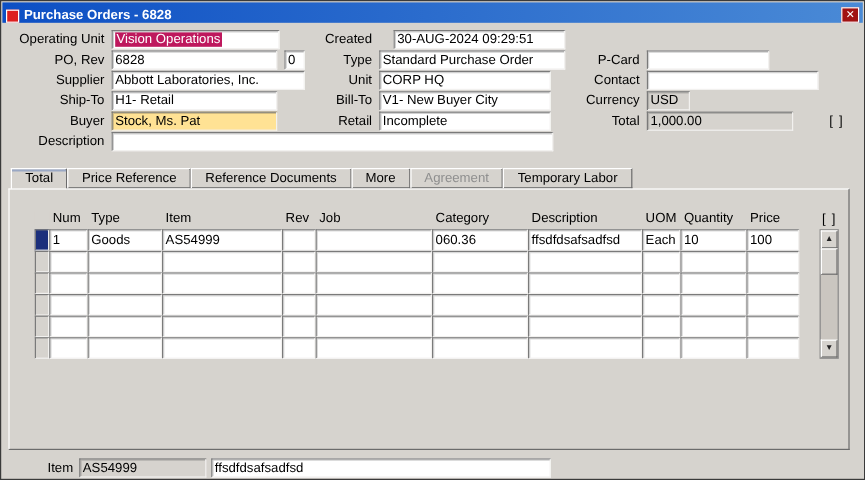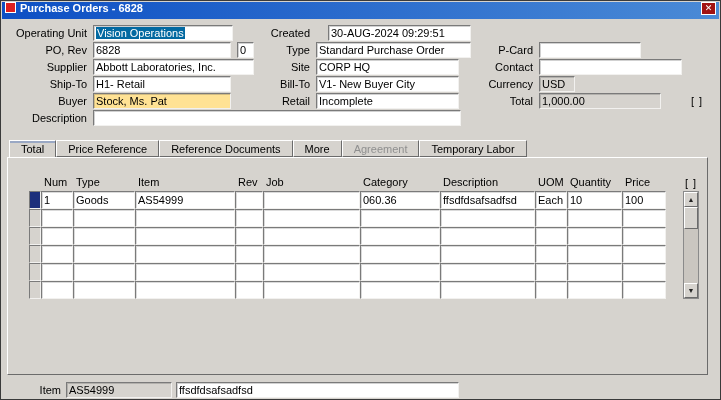--- a/index.html
+++ b/index.html
@@ -3,35 +3,35 @@
 <meta charset="utf-8">
 <style>
   *{box-sizing:border-box;margin:0;padding:0}
   html,body{width:721px;height:400px;overflow:hidden}
   body{font-family:"Liberation Sans",sans-serif;font-size:11px;color:#000;background:#808080}
   .window{position:relative;width:721px;height:400px;background:#d6d3ce;border:1px solid #3a3a3a;overflow:hidden}
 
   
   .titlebar{position:absolute;left:1px;top:1px;right:1px;height:17px;
     background:linear-gradient(90deg,#0d4fc4,#4a8ad6);
-    display:flex;align-items:flex-start;padding:0 3px;color:#fff}
+    display:flex;align-items:flex-end;padding:0 3px;color:#fff}
   .app-icon{width:11px;height:11px;background:#dd1f1f;border:1px solid #fff;margin-right:4px;flex:0 0 auto}
   .win-title{font-weight:bold;font-size:11px;flex:1;white-space:nowrap;overflow:hidden}
   .close-btn{width:15px;height:13px;background:#a11212;color:#fff;border:1px solid #fff;
     font-size:9px;line-height:11px;text-align:center;cursor:default;flex:0 0 auto}
 
   
   .lbl{position:absolute;height:14px;text-align:right;white-space:nowrap}
   .fld{position:absolute;height:16px;background:#fff;
     border:1px solid;border-color:#7a7a7a #f2f1ef #f2f1ef #7a7a7a;
     box-shadow:inset 1px 1px 0 rgba(70,70,70,.25);
     padding:1px 2px;white-space:nowrap;overflow:hidden;line-height:12px}
   .fld.gray{background:#d6d3ce}
   .fld.yellow{background:#ffe294}
-  .sel{background:#0369a1;color:#fff;padding:0 1px}
+  .sel{background:#be185d;color:#fff;padding:0 1px}
   .flex-ind{position:absolute;white-space:nowrap;letter-spacing:1px}
 
   
   .tabs{position:absolute;left:8px;top:139px;display:flex}
   .tab{height:17px;padding:2px 11px 0 11px;background:#d6d3ce;
     border:1px solid;border-color:#fff #6b6b6b #6b6b6b #fff;white-space:nowrap}
   .tab.active{border-bottom:1px solid #d6d3ce;box-shadow:inset 0 2px 0 #9aa8c4;height:18px}
   .tab.disabled{color:#8f8f8f}
 
   
@@ -79,21 +79,21 @@
   <div class="lbl" style="left:0;top:43px;width:86px">PO, Rev</div>
   <div class="fld" style="left:92px;top:41px;width:138px">6828</div>
   <div class="fld" style="left:236px;top:41px;width:17px">0</div>
   <div class="lbl" style="left:231px;top:43px;width:78px">Type</div>
   <div class="fld" style="left:315px;top:41px;width:155px">Standard Purchase Order</div>
   <div class="lbl" style="left:454px;top:43px;width:78px">P-Card</div>
   <div class="fld" style="left:538px;top:41px;width:102px"></div>
 
   <div class="lbl" style="left:0;top:60px;width:86px">Supplier</div>
   <div class="fld" style="left:92px;top:58px;width:161px">Abbott Laboratories, Inc.</div>
-  <div class="lbl" style="left:231px;top:60px;width:78px">Site</div>
+  <div class="lbl" style="left:231px;top:60px;width:78px">Unit</div>
   <div class="fld" style="left:315px;top:58px;width:143px">CORP HQ</div>
   <div class="lbl" style="left:454px;top:60px;width:78px">Contact</div>
   <div class="fld" style="left:538px;top:58px;width:143px"></div>
 
   <div class="lbl" style="left:0;top:77px;width:86px">Ship-To</div>
   <div class="fld" style="left:92px;top:75px;width:138px">H1- Retail</div>
   <div class="lbl" style="left:231px;top:77px;width:78px">Bill-To</div>
   <div class="fld" style="left:315px;top:75px;width:143px">V1- New Buyer City</div>
   <div class="lbl" style="left:454px;top:77px;width:78px">Currency</div>
   <div class="fld gray" style="left:538px;top:75px;width:36px">USD</div>

